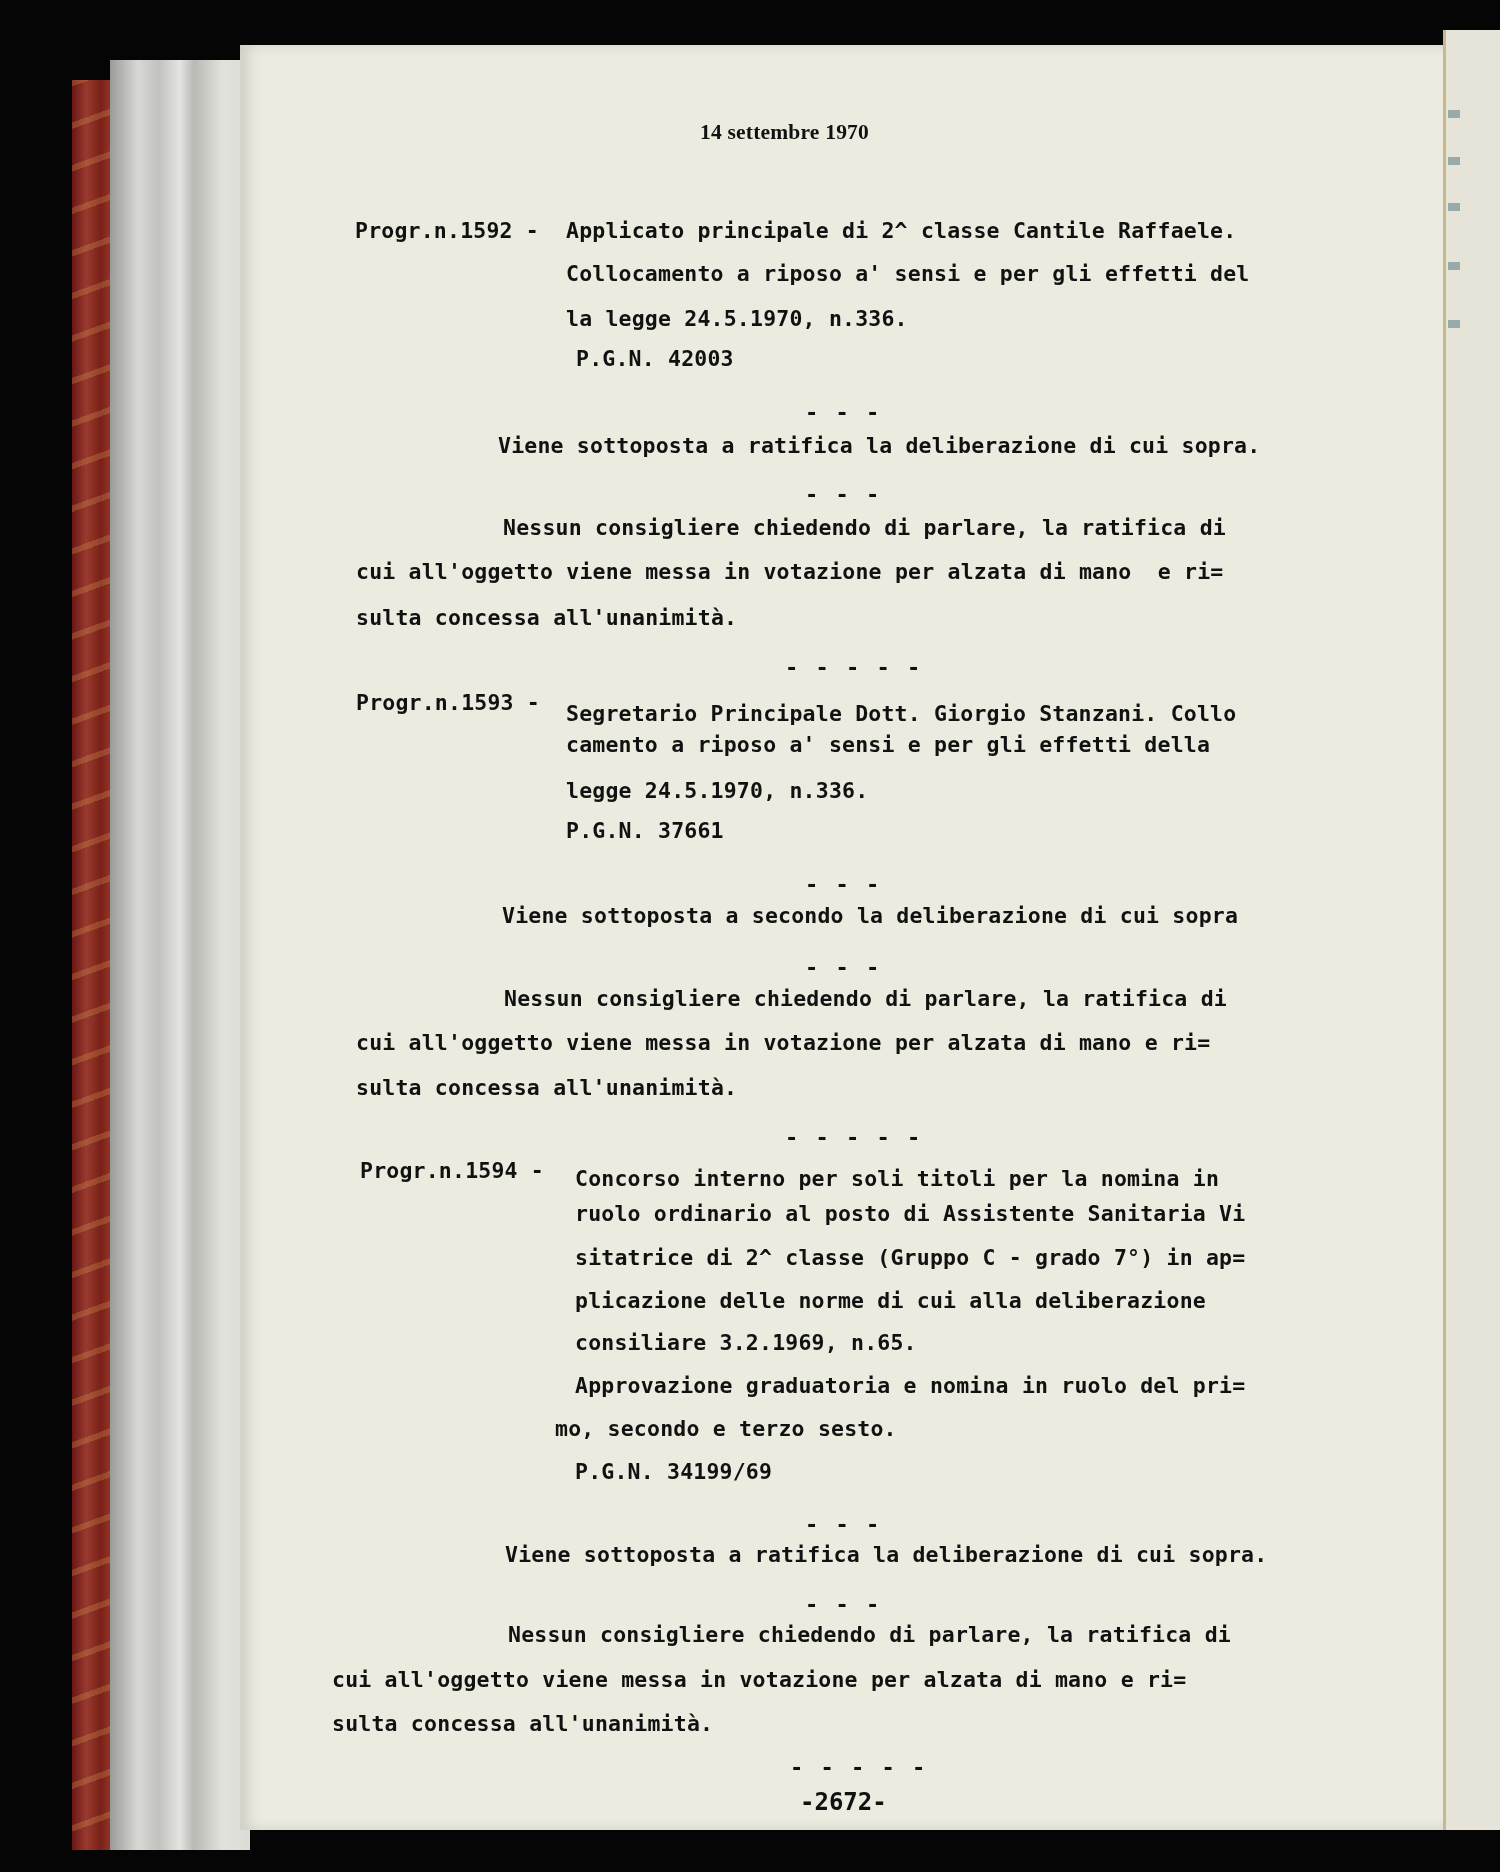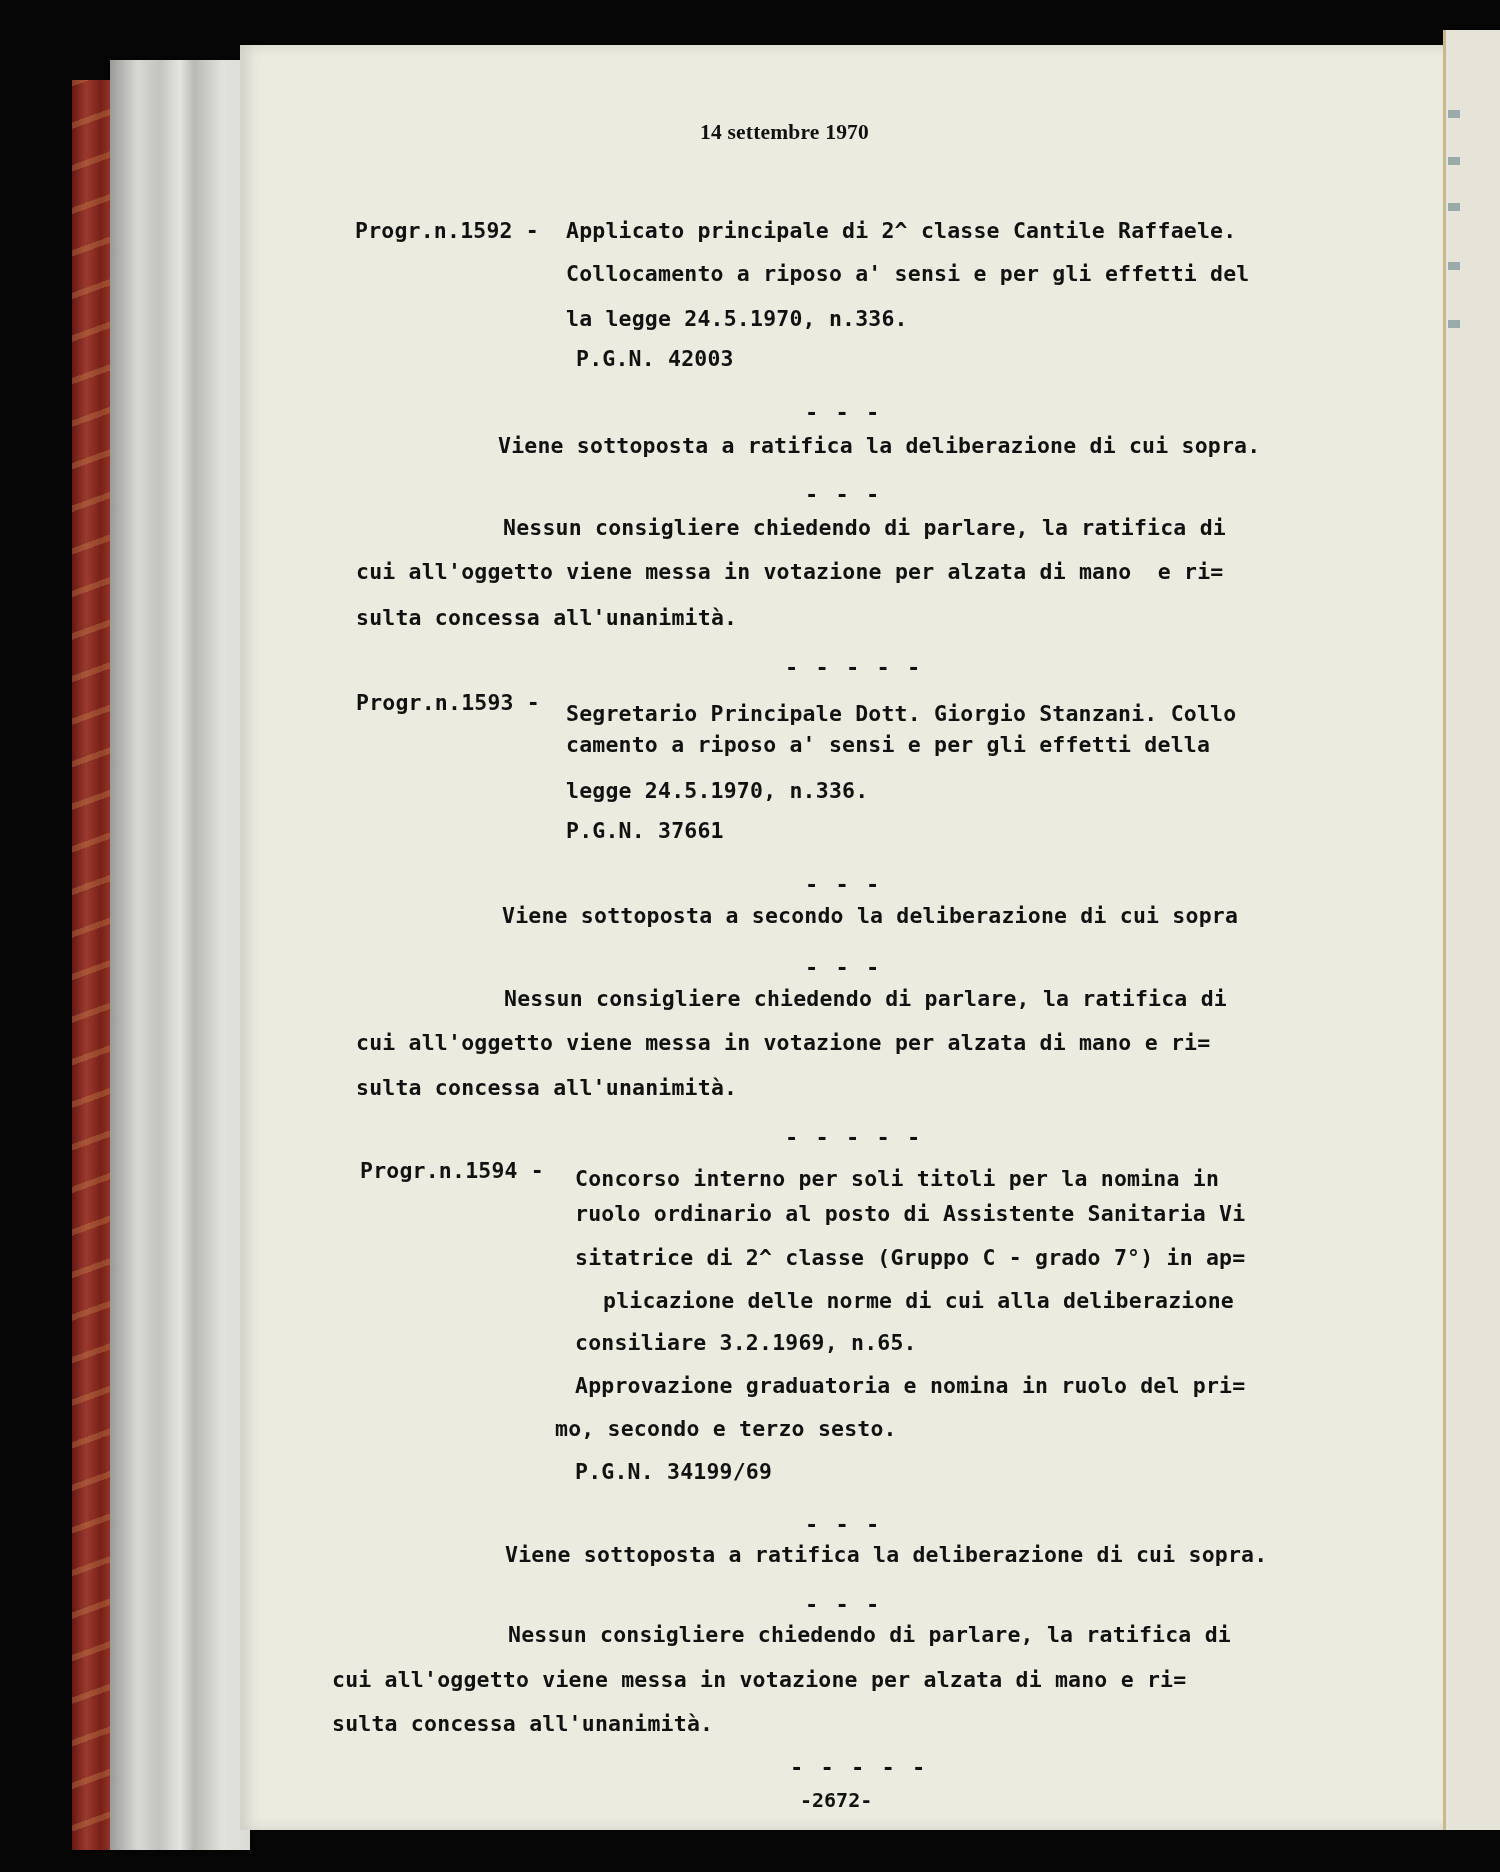--- a/index.html
+++ b/index.html
@@ -4,21 +4,21 @@
 <style>
   html,body{margin:0;padding:0;}
   body{width:1500px;height:1872px;background:#050505;position:relative;overflow:hidden;font-family:"DejaVu Sans Mono","Liberation Mono",monospace;}
   .binding{position:absolute;left:72px;top:80px;width:48px;height:1770px;background:linear-gradient(90deg,#6a1616,#9a3a2e 30%,#7a2018 60%,#a84a38);}
   .binding::after{content:"";position:absolute;inset:0;background:repeating-linear-gradient(160deg,rgba(220,170,90,.25) 0 6px,transparent 6px 40px);}
   .page-stack{position:absolute;left:110px;top:60px;width:140px;height:1790px;background:linear-gradient(90deg,#9a9a98,#d8d8d4 20%,#c2c2be 35%,#e4e4e0 50%,#b8b8b4 60%,#e2e2dc 80%,#dcdcd6);}
   .page{position:absolute;left:240px;top:45px;width:1205px;height:1785px;background:#ecebe0;box-shadow:inset 8px 0 14px rgba(0,0,0,.12);}
   .right-edge{position:absolute;left:1443px;top:30px;width:57px;height:1800px;background:#e6e4d8;border-left:3px solid #c9b98a;}
   .text{position:absolute;color:#111;font-size:21.5px;font-weight:bold;white-space:pre;letter-spacing:0.2px;}
   .sep{position:absolute;color:#111;font-size:22px;font-weight:bold;letter-spacing:2px;}
-  .footer{position:absolute;color:#111;font-size:20px;font-weight:bold;}
+  .footer{position:absolute;color:#111;font-size:24px;font-weight:bold;}
   .nick{position:absolute;width:12px;height:8px;background:#9aa;left:1448px;}
 </style>
 </head>
 <body>
 
 <div class="binding"></div>
 <div class="page-stack"></div>
 <div class="page"></div>
 <div class="right-edge"></div>
 <div class="nick" style="top:110px"></div>
@@ -52,21 +52,21 @@
 <div class="sep" style="left:805px;top:955px;">- - -</div>
 <div class="text" style="left:504px;top:986px;">Nessun consigliere chiedendo di parlare, la ratifica di</div>
 <div class="text" style="left:356px;top:1030px;">cui all'oggetto viene messa in votazione per alzata di mano e ri=</div>
 <div class="text" style="left:356px;top:1075px;">sulta concessa all'unanimità.</div>
 
 <div class="sep" style="left:785px;top:1125px;">- - - - -</div>
 <div class="text" style="left:360px;top:1158px;">Progr.n.1594 -</div>
 <div class="text" style="left:575px;top:1158px;margin-top:8px;">Concorso interno per soli titoli per la nomina in</div>
 <div class="text" style="left:575px;top:1201px;">ruolo ordinario al posto di Assistente Sanitaria Vi</div>
 <div class="text" style="left:575px;top:1245px;">sitatrice di 2^ classe (Gruppo C - grado 7°) in ap=</div>
-<div class="text" style="left:603px;top:1288px;">plicazione delle norme di cui alla deliberazione</div>
+<div class="text" style="left:575px;top:1288px;">plicazione delle norme di cui alla deliberazione</div>
 <div class="text" style="left:575px;top:1330px;">consiliare 3.2.1969, n.65.</div>
 <div class="text" style="left:575px;top:1373px;">Approvazione graduatoria e nomina in ruolo del pri=</div>
 <div class="text" style="left:555px;top:1416px;">mo, secondo e terzo sesto.</div>
 <div class="text" style="left:575px;top:1459px;">P.G.N. 34199/69</div>
 <div class="sep" style="left:805px;top:1512px;">- - -</div>
 <div class="text" style="left:505px;top:1542px;">Viene sottoposta a ratifica la deliberazione di cui sopra.</div>
 <div class="sep" style="left:805px;top:1592px;">- - -</div>
 <div class="text" style="left:508px;top:1622px;">Nessun consigliere chiedendo di parlare, la ratifica di</div>
 <div class="text" style="left:332px;top:1667px;">cui all'oggetto viene messa in votazione per alzata di mano e ri=</div>
 <div class="text" style="left:332px;top:1711px;">sulta concessa all'unanimità.</div>

